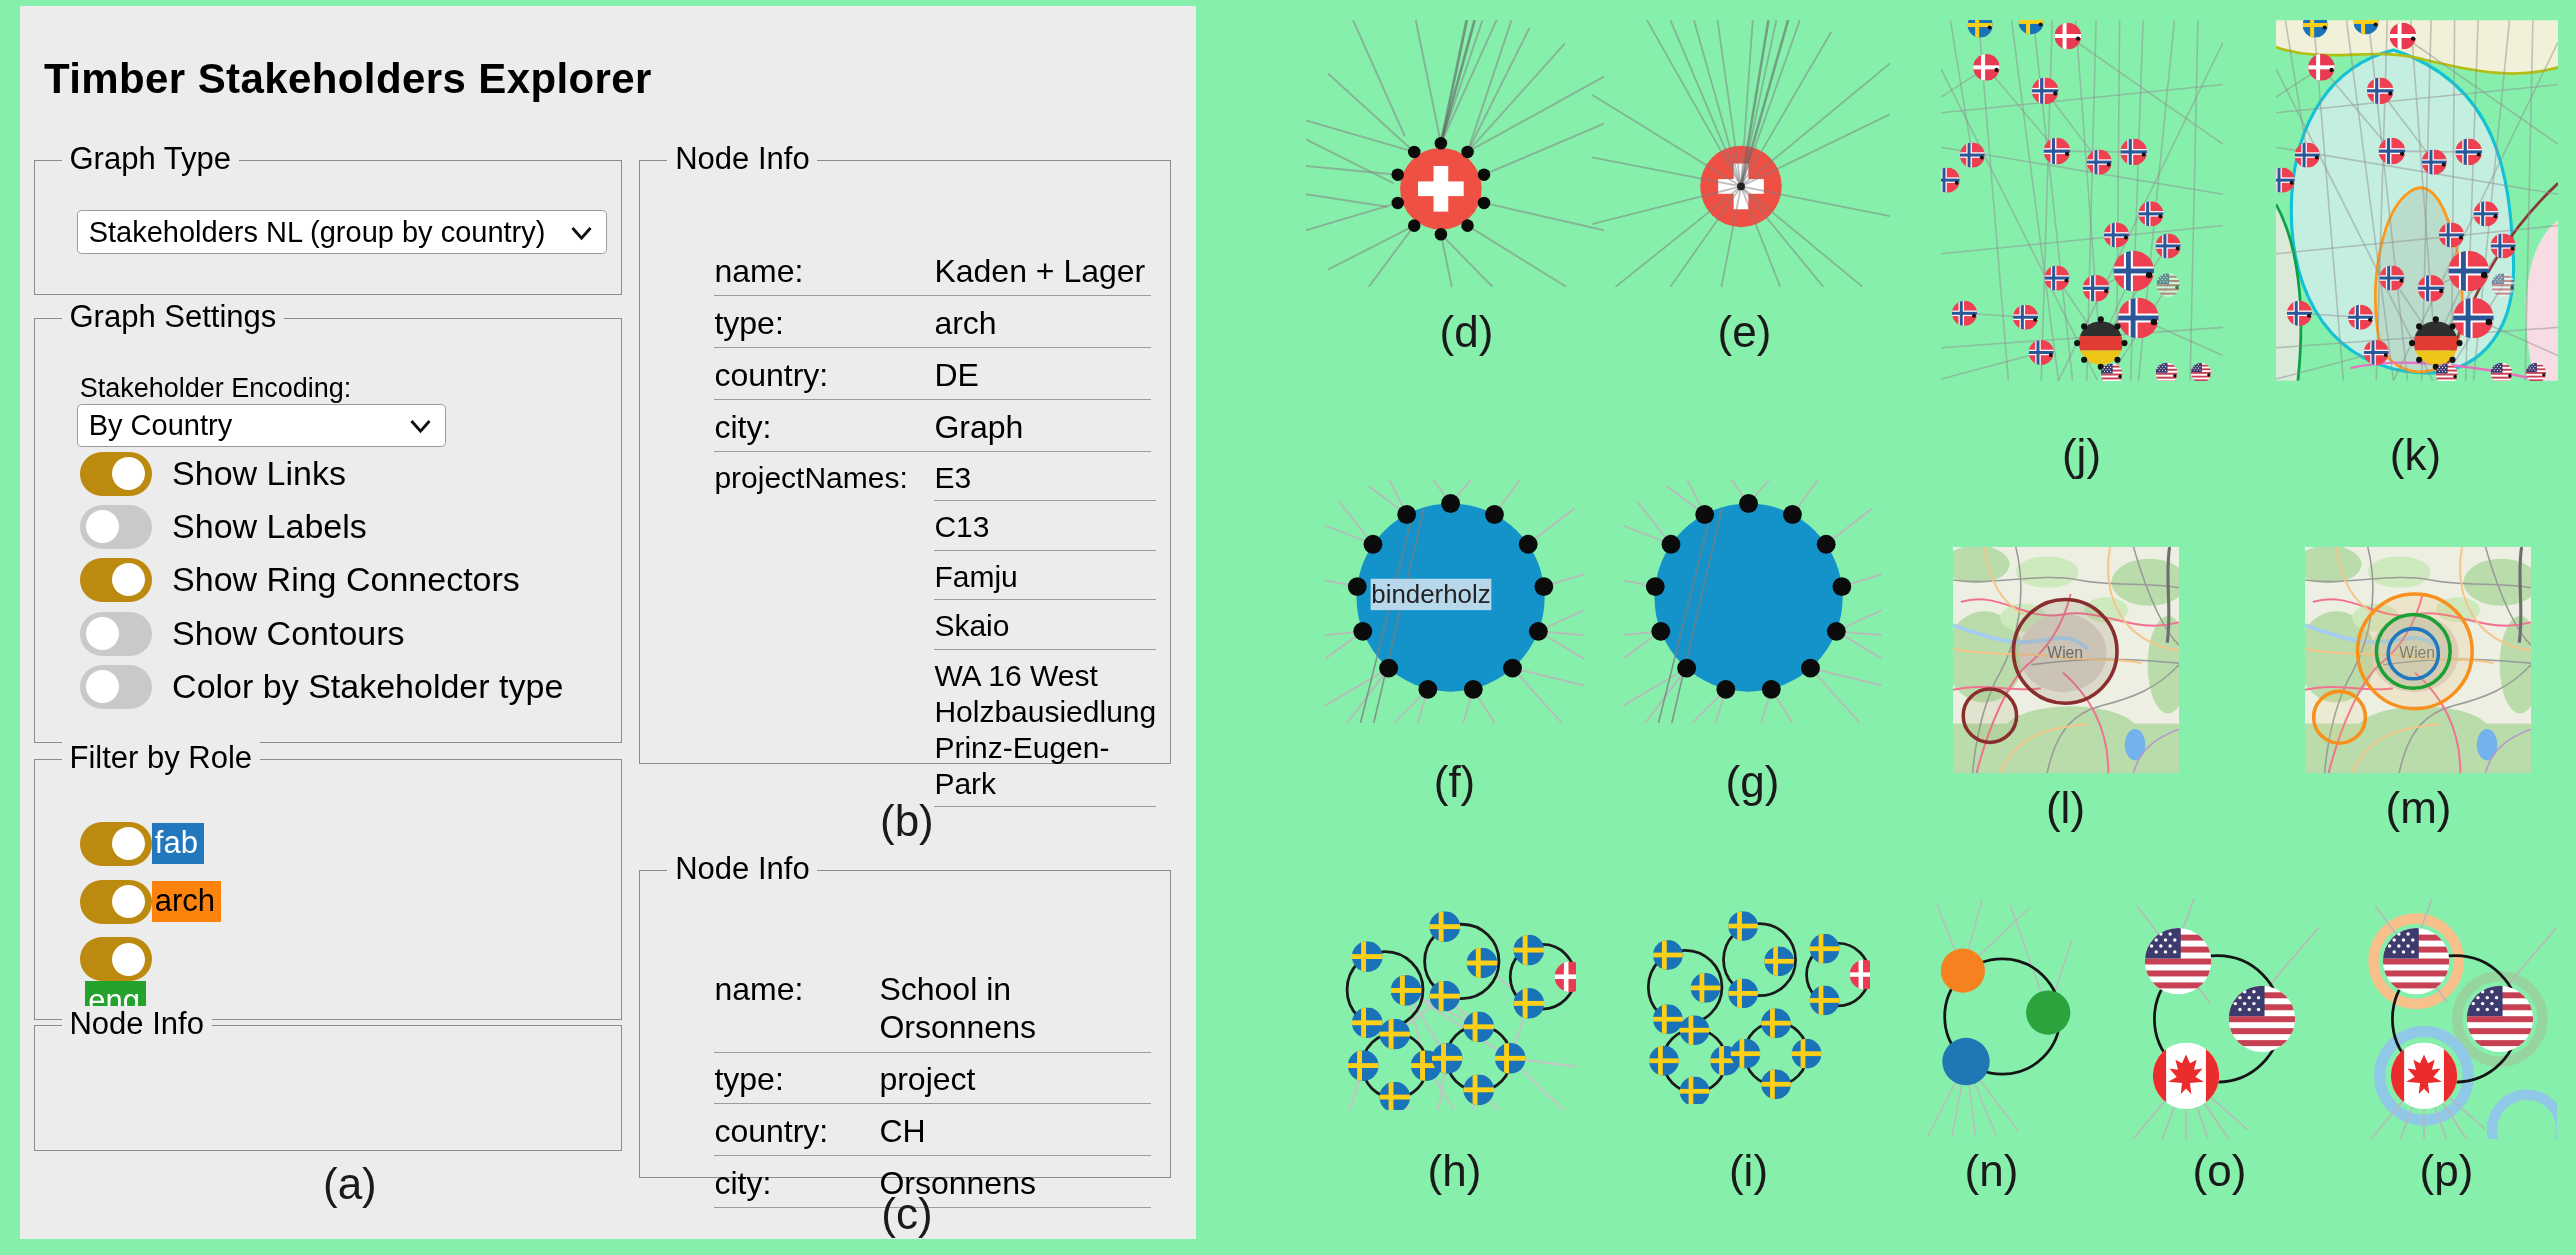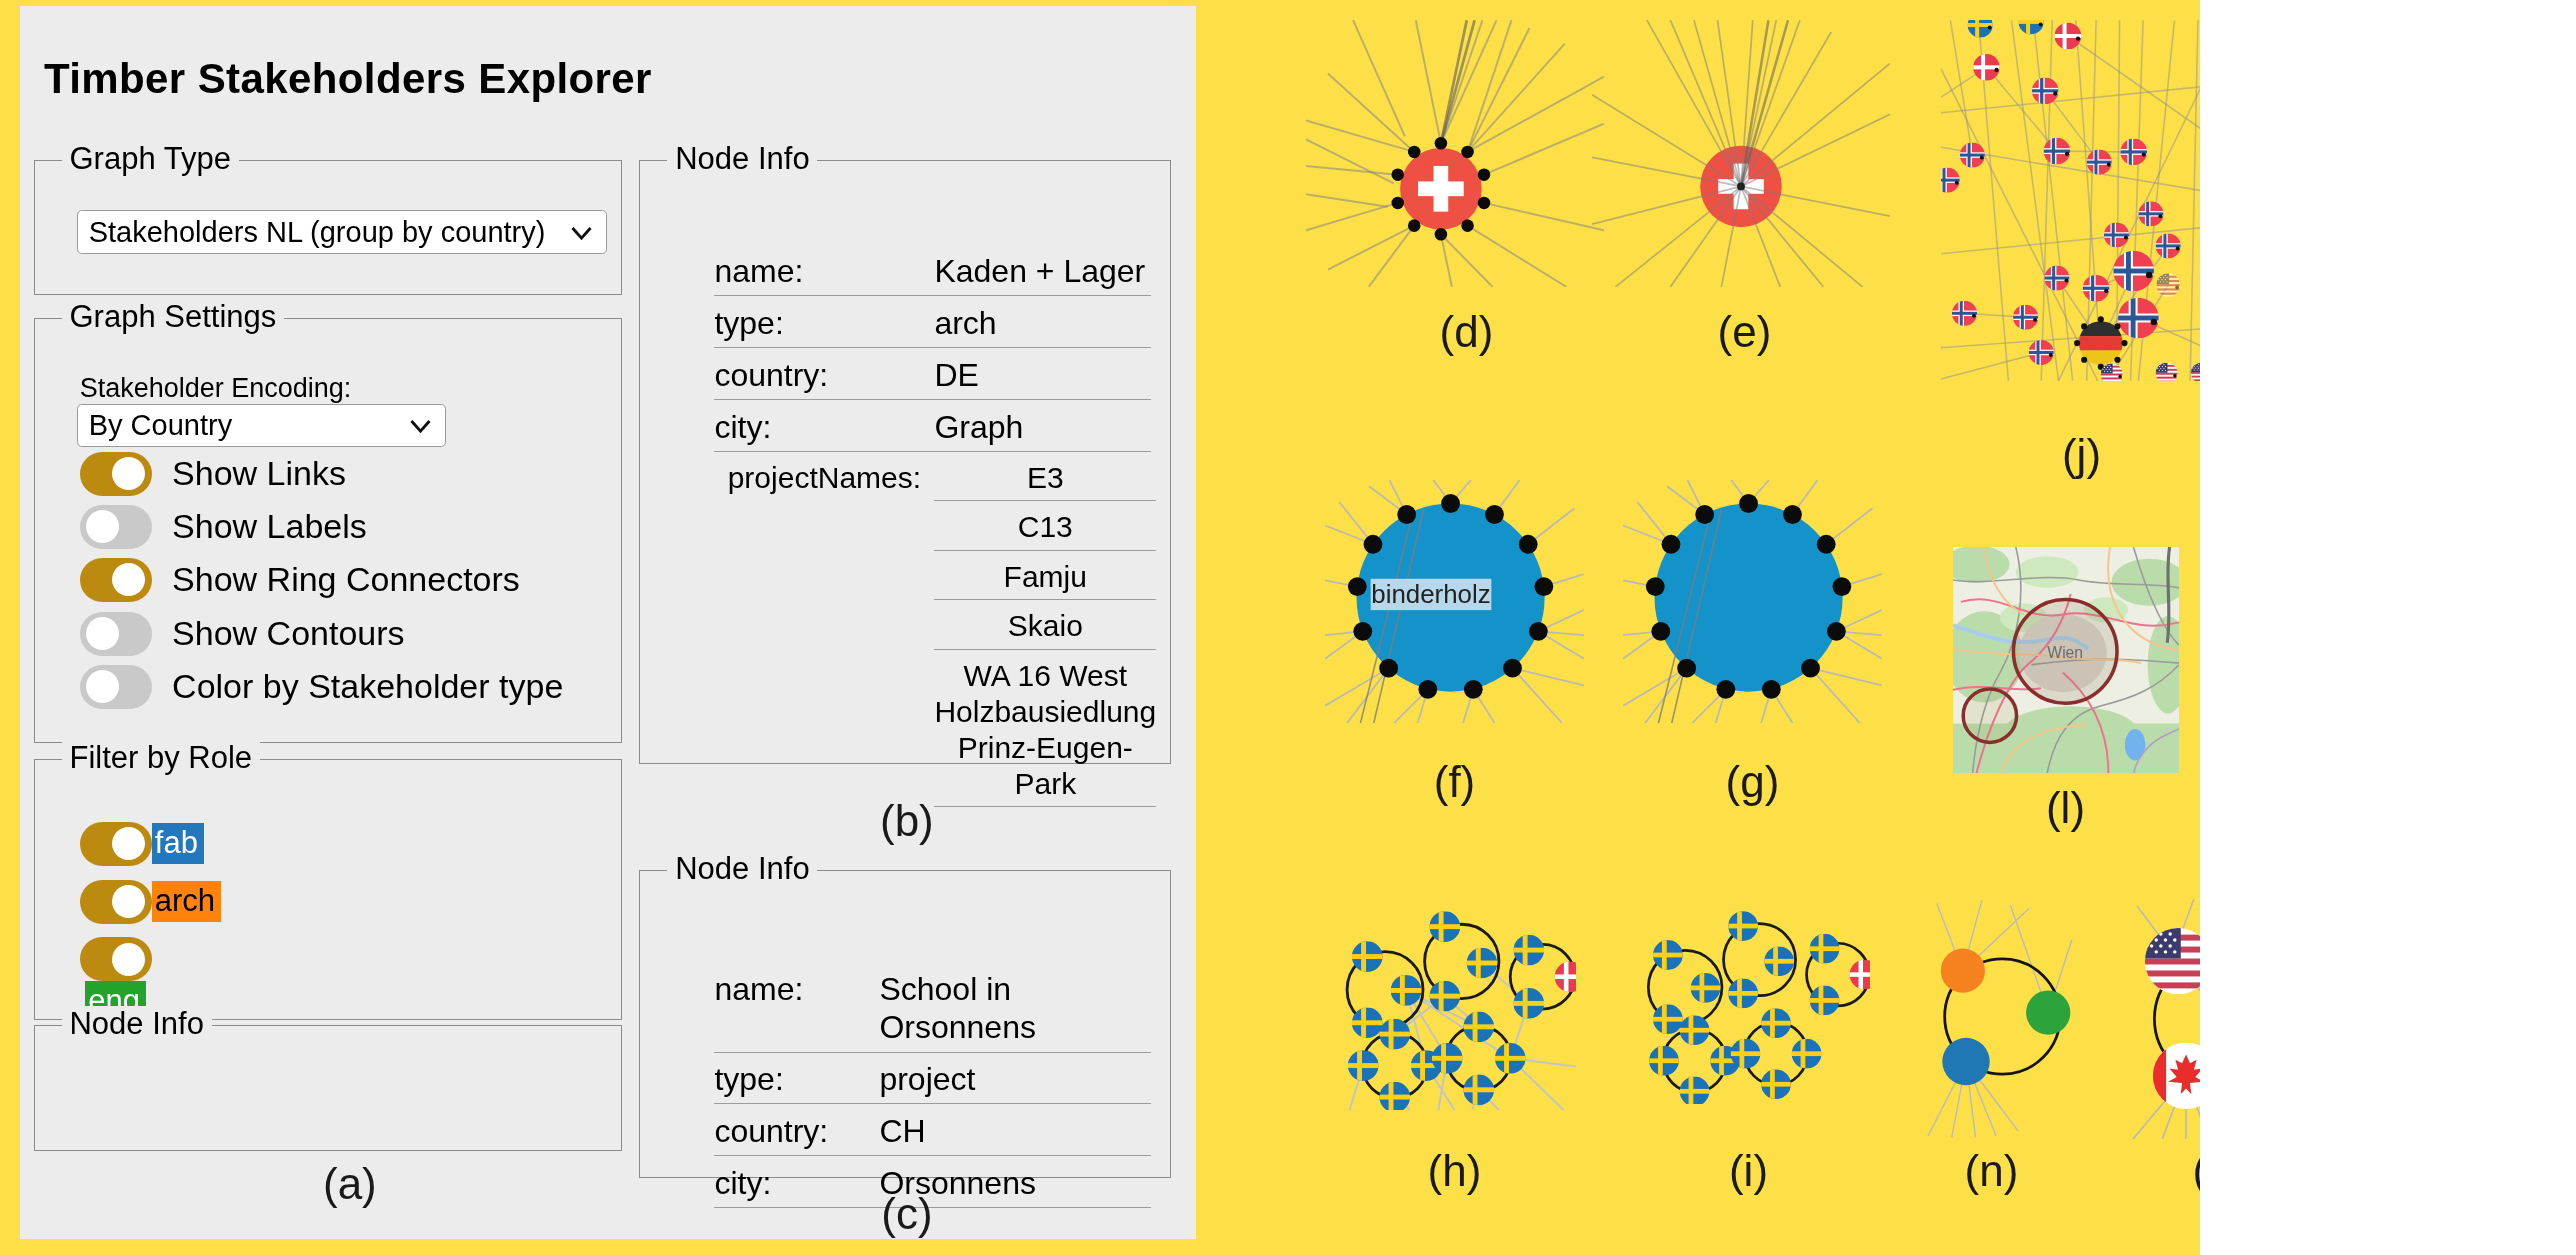--- a/index.html
+++ b/index.html
@@ -1,16 +1,16 @@
 <!DOCTYPE html>
 <html style="font-size:12.5px"><head>
 <meta charset="utf-8">
 <style>
   html,body{margin:0;padding:0;background:#fff;}
-  .canvas{position:relative;width:2200px;height:1255px;background:#fde047;
+  .canvas{position:relative;width:2576px;height:1255px;background:#86efac;
           font-family:"Liberation Sans",sans-serif;color:#000;overflow:hidden;}
   
   .app{position:absolute;left:20.4px;top:6.3px;width:1176px;height:1233px;background:#ececec;}
   .app h1{position:absolute;left:23.5px;top:49px;margin:0;font-size:42px;font-weight:bold;letter-spacing:0.4px;}
   .fs{position:absolute;border:1.6px solid #8c8c8c;background:#ececec;}
   .fs .legend{position:absolute;top:-20.4px;left:27px;background:#ececec;padding:0 7.8px;font-size:31px;}
   
   .select{position:absolute;background:#fff;border:1.6px solid #9a9a9a;border-radius:4.7px;
           display:flex;align-items:center;justify-content:space-between;padding:0 11px;cursor:pointer;}
   .select .selval{font-size:29px;white-space:nowrap;}
@@ -21,21 +21,21 @@
   .switch::after{content:"";position:absolute;top:5.5px;left:6.3px;width:33px;height:33px;border-radius:50%;background:#fff;}
   .switch.on{background:#bd8a10;}
   .switch.on::after{left:auto;right:6.3px;}
   .tlabel{font-size:34px;}
   .chip{font-size:31px;padding:1.6px 6.3px 3.1px 3.1px;}
   
   .rows{position:absolute;left:74px;right:19px;}
   .irow{display:flex;border-bottom:1.6px solid #9c9c9c;padding:7.8px 0 4.7px;font-size:32px;line-height:1.2;}
   .irow .lab{flex:none;}
   .labw-b{width:220px;} .labw-c{width:165px;}
-  .prow{display:flex;font-size:30px;line-height:1.2;text-align:center;}
+  .prow{display:flex;font-size:30px;line-height:1.2;}
   .prow .lab{flex:none;padding-top:7.8px;}
   .pvals{flex:1;}
   .pv{border-bottom:1.6px solid #9c9c9c;padding:7.8px 0 4.7px;}
   
   .plabel{position:absolute;width:235px;text-align:center;font-size:44px;color:#1a1a1a;}
   .plabel.inapp{width:439px;}
   .thumb{position:absolute;}
 </style>
 </head>
 <body>

